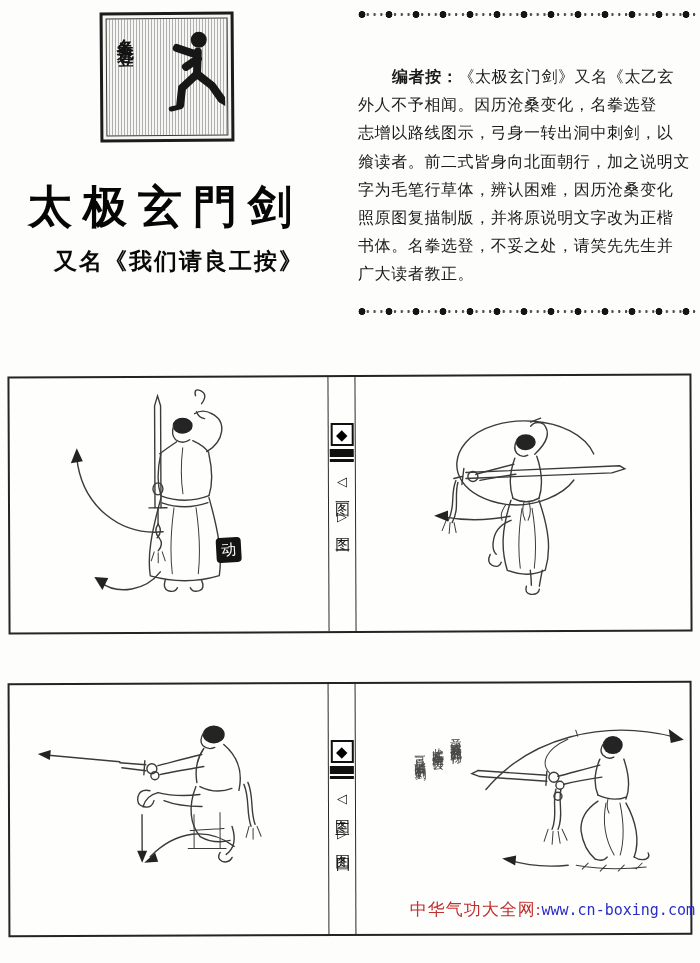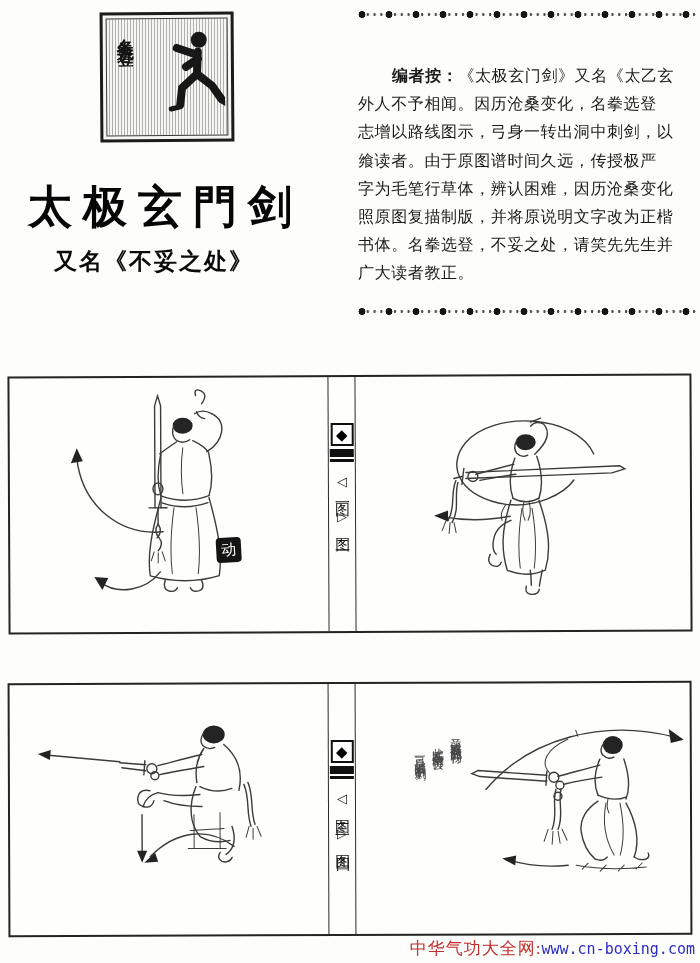--- a/index.html
+++ b/index.html
@@ -20,21 +20,21 @@
   .subtitle{position:absolute;left:54px;top:246px;font-size:23px;font-weight:bold;letter-spacing:2px;color:#0a0a0a;
     font-family:"Liberation Serif",serif;}
 
   
   .note-col{position:absolute;left:358px;top:10px;width:338px;}
   .bead-line{height:9px;width:100%;
     background-image:
       radial-gradient(circle at 4px 4.5px,#151515 3.2px,rgba(0,0,0,0) 3.7px),
       radial-gradient(circle at 3px 4.5px,#4a4a4a 1.1px,rgba(0,0,0,0) 1.5px);
     background-size:27px 9px,6.8px 9px;background-repeat:repeat-x;}
-  .note-text{margin-top:44px;margin-bottom:18px;font-family:Liberation Mono, monospace;color:#1b1b1b;}
+  .note-text{margin-top:44px;margin-bottom:18px;font-family:Liberation Serif, serif;color:#1b1b1b;}
   .note-line{font-size:16px;line-height:28.2px;white-space:nowrap;letter-spacing:.6px;}
   .lead{font-weight:bold;}
   .indent{padding-left:34px;}
 
   
   .panel{position:absolute;left:8px;width:684px;background:#fefefd;border:2.5px solid #242424;box-sizing:border-box;}
   .panel1{top:375px;height:258px;transform:rotate(-.25deg);}
   .panel2{top:682px;height:254px;transform:rotate(-.2deg);}
 
   .strip{position:absolute;left:318px;top:0;bottom:0;width:26px;border-left:1.5px solid #2a2a2a;border-right:1.5px solid #2a2a2a;
@@ -59,21 +59,21 @@
     color:#fdfdf8;font-size:15px;display:flex;align-items:center;justify-content:center;transform:rotate(-3deg);
     font-family:"Liberation Serif",serif;}
 
   .anno{position:absolute;left:402px;top:46px;display:flex;flex-direction:row-reverse;gap:3px;}
   .anno-col{writing-mode:vertical-rl;text-orientation:upright;font-size:11.5px;letter-spacing:1.5px;color:#474747;
     font-family:"Liberation Serif",serif;transform:rotate(-1.5deg);}
   .anno-col:nth-child(2){margin-top:9px;}
   .anno-col:nth-child(3){margin-top:18px;}
 
   
-  .footer{position:absolute;top:937px;right:5px;white-space:nowrap;text-align:right;}
+  .footer{position:absolute;top:898px;right:5px;white-space:nowrap;text-align:right;}
   .site{font-size:17px;color:#c12f2f;font-family:"Liberation Serif",serif;letter-spacing:1px;}
   .url{font-size:15px;color:#2a2ec4;font-family:"DejaVu Sans Mono",monospace;}
 </style>
 </head>
 <body>
 
 <div class="page">
 
   <div class="stamp">
     <div class="stamp-inner">
@@ -89,31 +89,31 @@
         </g>
         <g stroke="#171717" stroke-width="5" stroke-linecap="round">
           <path d="M29 82 l-9 2"></path>
           <path d="M70 76 l8 5"></path>
         </g>
       </svg>
     </div>
   </div>
 
   <div class="title">太极玄門剑</div>
-  <div class="subtitle">又名《不妥之处》</div>
+  <div class="subtitle">又名《我们请良工按》</div>
 
   <div class="note-col">
     <div class="bead-line"></div>
     <div class="note-text">
       <div class="note-line indent">
         <span class="lead">编者按：</span><span>《太极玄门剑》又名《太乙玄</span>
       </div>
       <div class="note-line">外人不予相闻。因历沧桑变化，名拳选登</div>
       <div class="note-line">志增以路线图示，弓身一转出洞中刺剑，以</div>
-      <div class="note-line">飨读者。由于原图谱时间久远，传授极严</div>
+      <div class="note-line">飨读者。前二式皆身向北面朝行，加之说明文</div>
       <div class="note-line">字为毛笔行草体，辨认困难，因历沧桑变化</div>
       <div class="note-line">照原图复描制版，并将原说明文字改为正楷</div>
       <div class="note-line">书体。名拳选登，不妥之处，请笑先先生并</div>
       <div class="note-line">广大读者教正。</div>
     </div>
     <div class="bead-line"></div>
   </div>
 
   <div class="panel panel1">
 

